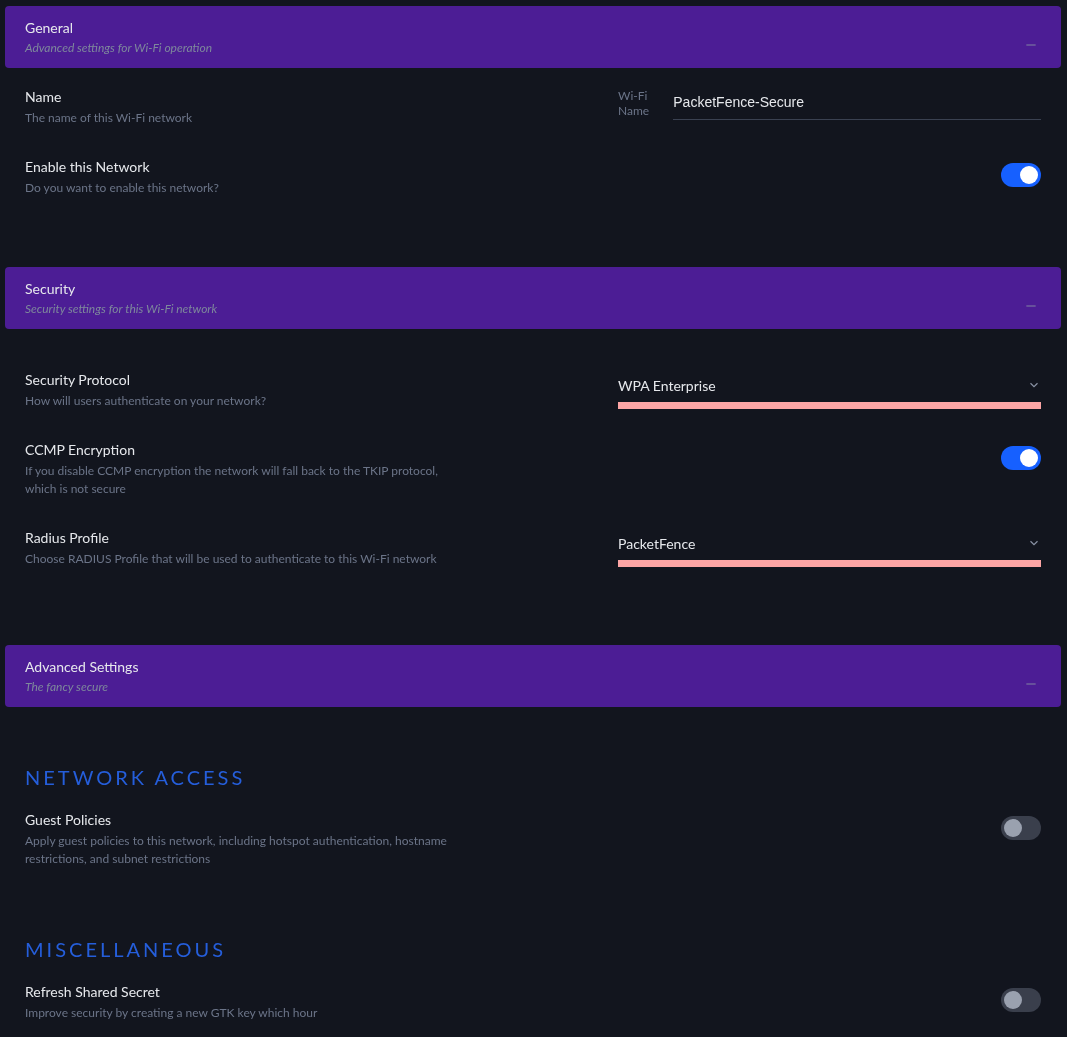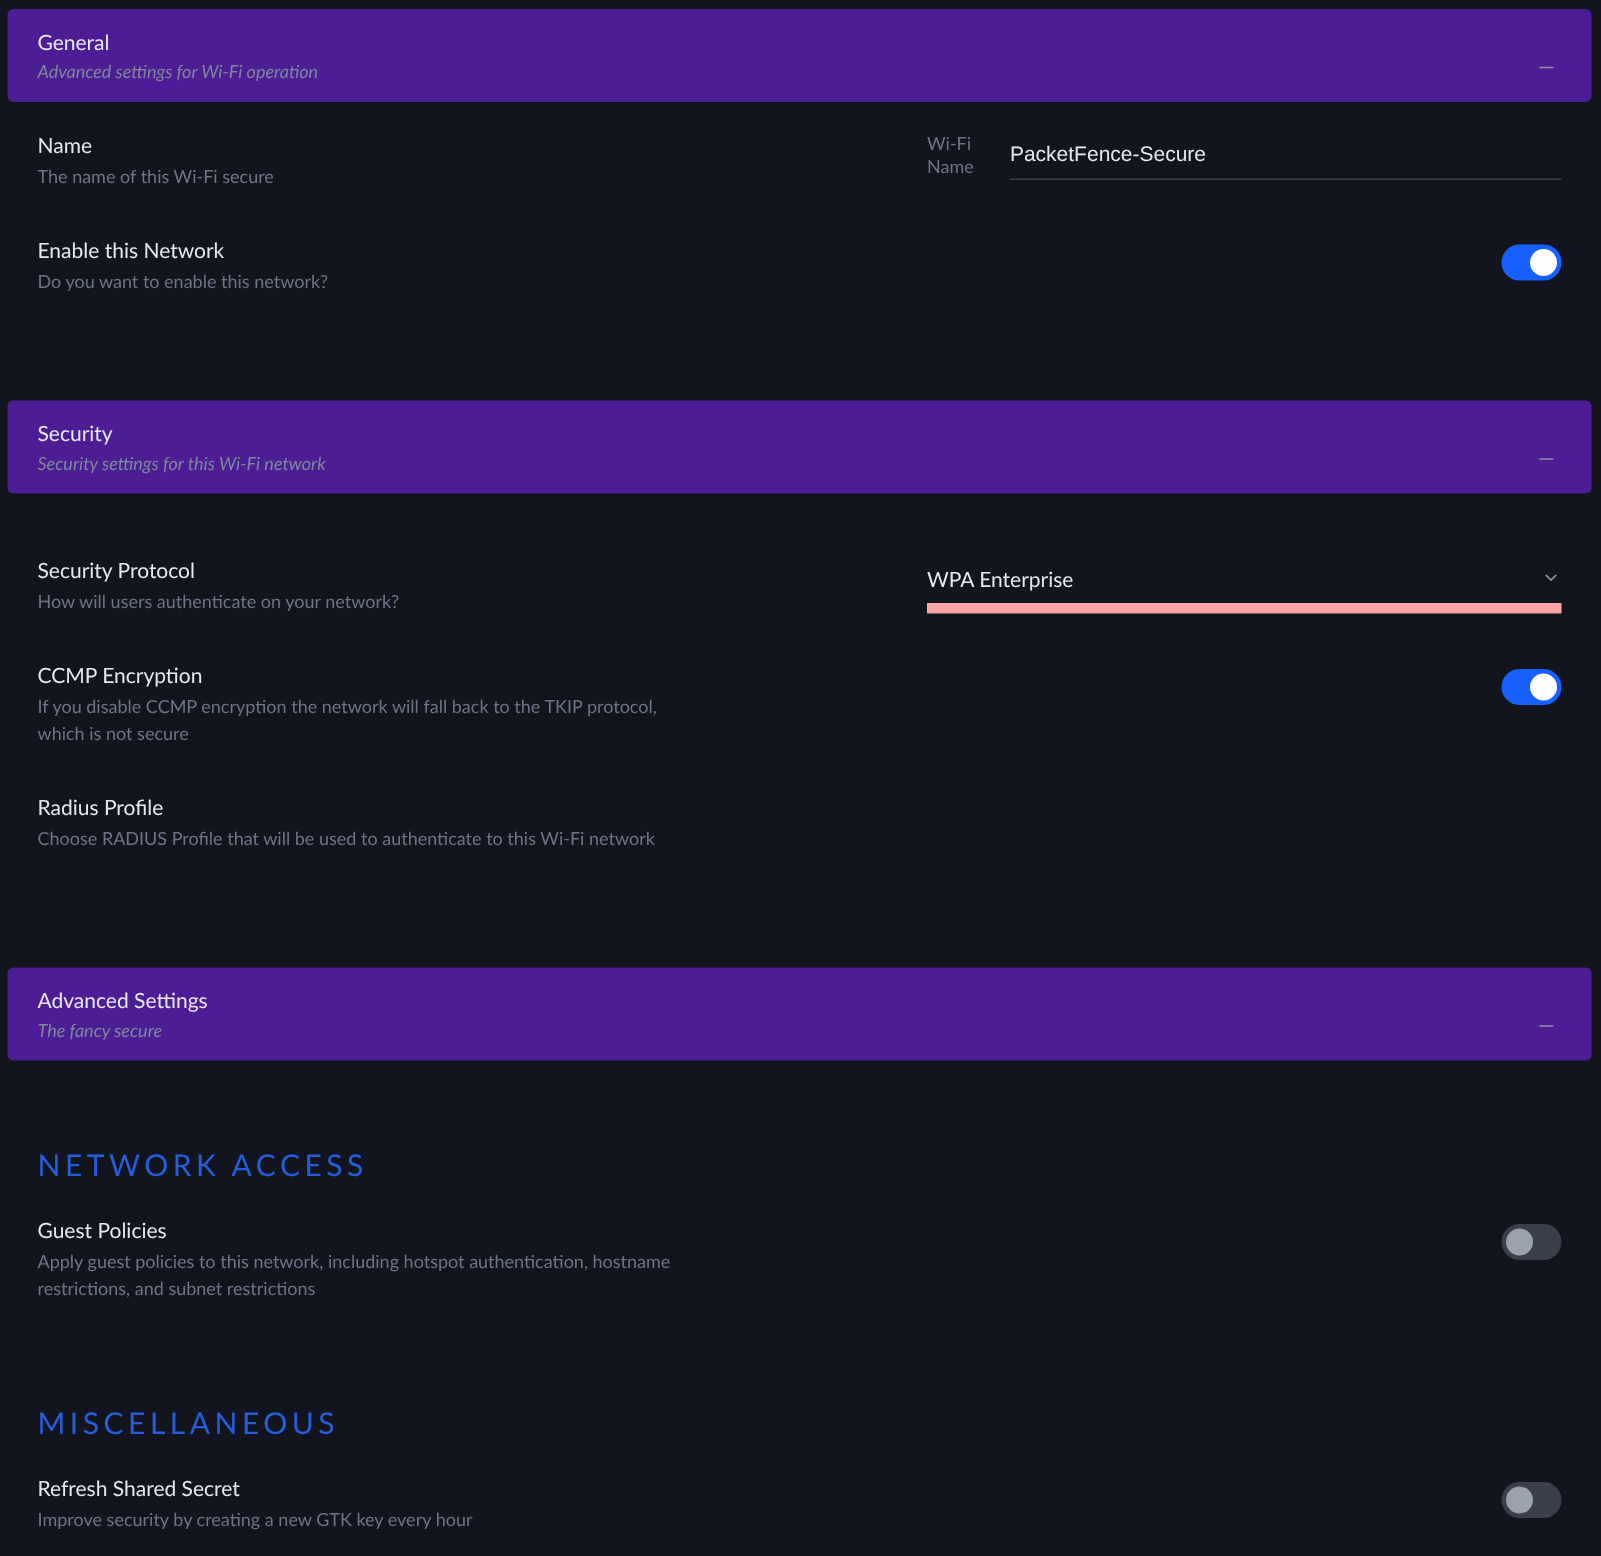--- a/index.html
+++ b/index.html
@@ -88,21 +88,21 @@
   <span class="collapse-btn">
     <svg viewBox="0 0 24 24" fill="none">
         <line x1="4" y1="12" x2="20" y2="12"></line>
       </svg>
   </span>
 </div>
 
 <div class="row">
   <div class="label-col">
     <div class="lbl">Name</div>
-    <div class="desc">The name of this Wi-Fi secure</div>
+    <div class="desc">The name of this Wi-Fi network</div>
   </div>
   <div class="control-col">
     <div class="text-input-wrap">
       <span class="ph">Wi-Fi Name</span>
       <input class="text-input" type="text" value="PacketFence-Secure" style="">
     </div>
   </div>
 </div>
 
 <div class="row" style="margin-top:12px; margin-bottom:0;">
@@ -163,20 +163,32 @@
         <div class="knob"></div>
       </div>
   </div>
 </div>
 
 <div class="row" style="margin-bottom:0;">
   <div class="label-col">
     <div class="lbl">Radius Profile</div>
     <div class="desc">Choose RADIUS Profile that will be used to authenticate to this Wi-Fi network</div>
   </div>
+  <div class="control-col">
+    <div class="select-wrap">
+      <div class="select">
+        <span>PacketFence</span>
+        <span class="chev">
+          <svg viewBox="0 0 24 24">
+              <polyline points="6 9 12 15 18 9"></polyline>
+            </svg>
+        </span>
+      </div>
+    </div>
+  </div>
 </div>
 
 <div class="section-spacer"></div>
 <div style="height:30px"></div>
 
 <div class="section-header">
   <div class="titles">
     <span class="section-title">Advanced Settings</span>
     <span class="section-sub">The fancy secure</span>
   </div>
@@ -203,20 +215,20 @@
   </div>
 </div>
 
 <div class="adv-spacer"></div>
 
 <div class="subheading">MISCELLANEOUS</div>
 
 <div class="row">
   <div class="label-col">
     <div class="lbl">Refresh Shared Secret</div>
-    <div class="desc">Improve security by creating a new GTK key every hour</div>
+    <div class="desc">Improve security by creating a new GTK key which hour</div>
   </div>
   <div class="toggle-col">
     <div class="toggle off">
         <div class="knob"></div>
       </div>
   </div>
 </div>
 
 </body></html>

